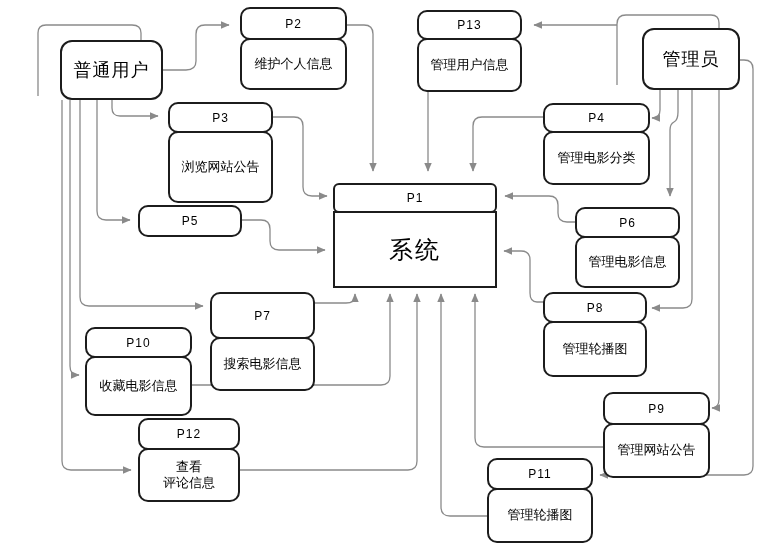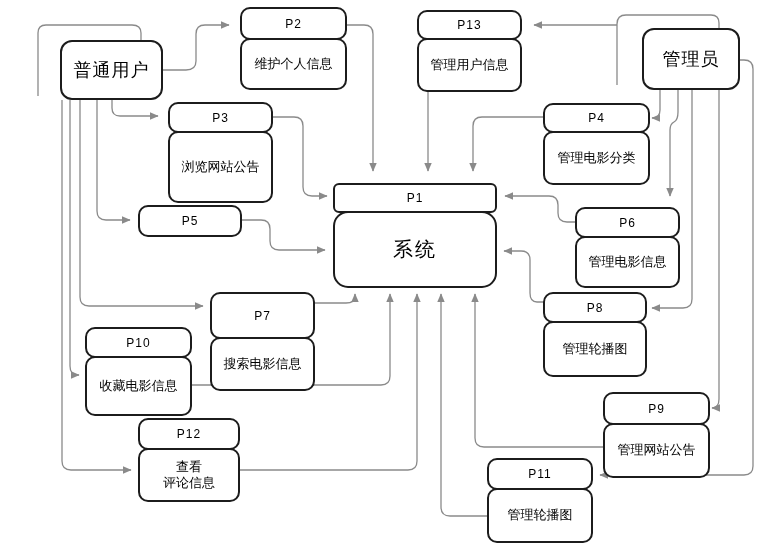--- a/index.html
+++ b/index.html
@@ -10,21 +10,21 @@
   #wires{position:absolute;left:0;top:0;z-index:0;}
   .node{position:absolute;z-index:2;}
   .nt,.nb,.actor,.sys-t,.sys-b{
     box-sizing:border-box;background:#ffffff;border:2px solid #1c1c1c;border-radius:10px;
     display:flex;align-items:center;justify-content:center;font-weight:normal;
   }
   .nt{font-size:12px;letter-spacing:1px;}
   .nb{margin-top:-2px;font-size:13px;text-align:center;white-space:pre-line;line-height:1.25;}
   .actor{position:absolute;z-index:2;border-width:2.5px;border-radius:12px;font-size:18px;letter-spacing:1px;}
   .sys-t{font-size:12px;letter-spacing:1px;border-radius:6px;text-align:right;}
-  .sys-b{margin-top:-2px;font-size:20px;letter-spacing:2px;border-radius:15px;}
+  .sys-b{margin-top:-2px;font-size:24px;letter-spacing:2px;border-radius:0;}
 </style>
 </head>
 <body>
 
 <div id="stage">
 
   <svg id="wires" width="779" height="557" viewBox="0 0 779 557">
     <defs>
       <marker id="arr" markerWidth="9" markerHeight="8" refX="6.5" refY="3" orient="auto">
         <path d="M0,0 L7,3 L0,6 z" fill="#8a8a8a"></path>

